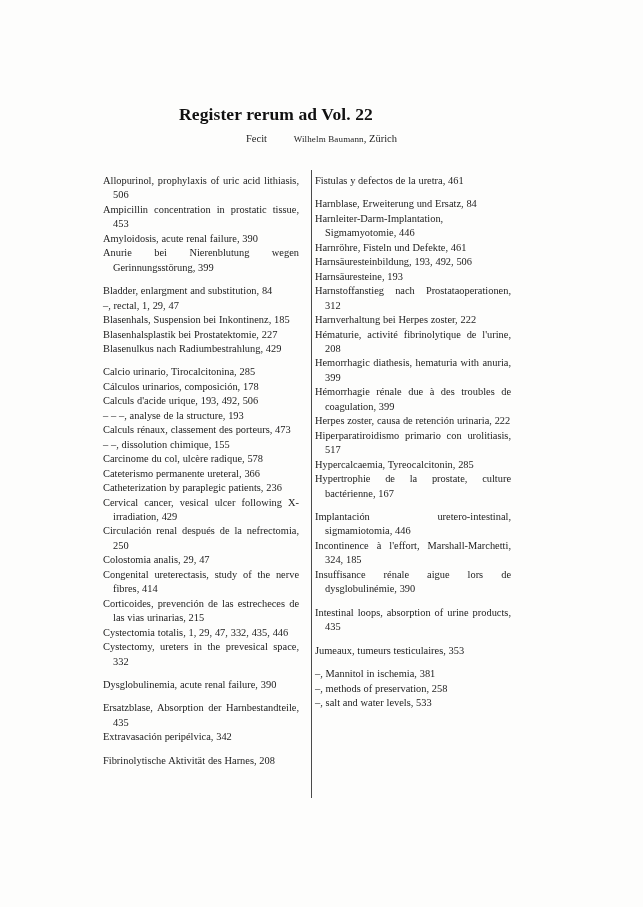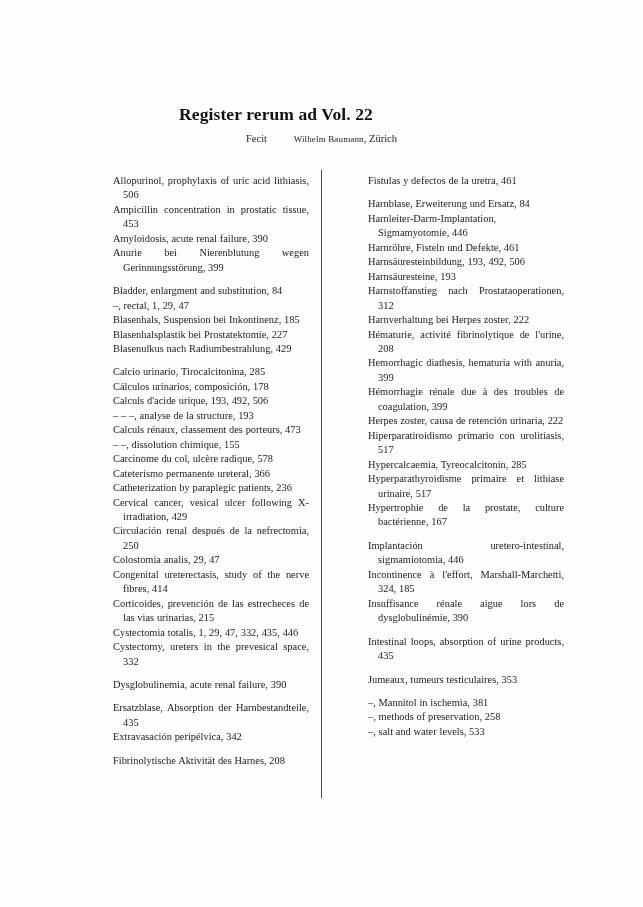--- a/index.html
+++ b/index.html
@@ -46,31 +46,31 @@
   .byline .sc {
     font-size: 9px;
     letter-spacing: 0.15px;
     margin-left: 24px;
   }
 
   
   .columns {
     position: absolute;
     top: 174px;
-    left: 113px;
+    left: 103px;
     width: 430px;
     height: 630px;
   }
   .col {
     position: absolute;
     top: 0;
     width: 196px;
   }
   .col-left  { left: 0; }
-  .col-right { left: 212px; margin-left: 43px; }
+  .col-right { left: 212px; }
 
   .rule {
     position: absolute;
     left: 208px;
     top: -4px;
     width: 1px;
     height: 628px;
     background: #4a4a4a;
   }
 
@@ -162,21 +162,20 @@
           <p class="entry one-line">Harnsäuresteinbildung, 193, 492, 506</p>
           <p class="entry one-line">Harnsäuresteine, 193</p>
           <p class="entry">Harnstoffanstieg nach Prostataoperationen, 312</p>
           <p class="entry one-line">Harnverhaltung bei Herpes zoster, 222</p>
           <p class="entry">Hématurie, activité fibrinolytique de l'urine, 208</p>
           <p class="entry">Hemorrhagic diathesis, hematuria with anuria, 399</p>
           <p class="entry">Hémorrhagie rénale due à des troubles de coagulation, 399</p>
           <p class="entry one-line">Herpes zoster, causa de retención urinaria, 222</p>
           <p class="entry">Hiperparatiroidismo primario con urolitiasis, 517</p>
           <p class="entry one-line">Hypercalcaemia, Tyreocalcitonin, 285</p>
-          <p class="entry">Hyperparathyroidisme primaire et lithiase urinaire, 517</p>
           <p class="entry">Hypertrophie de la prostate, culture bactérienne, 167</p>
         </div>
         <div class="group">
           <p class="entry">Implantación uretero-intestinal, sigmamiotomia, 446</p>
           <p class="entry">Incontinence à l'effort, Marshall-Marchetti, 324, 185</p>
           <p class="entry">Insuffisance rénale aigue lors de dysglobulinémie, 390</p>
         </div>
         <div class="group">
           <p class="entry">Intestinal loops, absorption of urine products, 435</p>
         </div>

